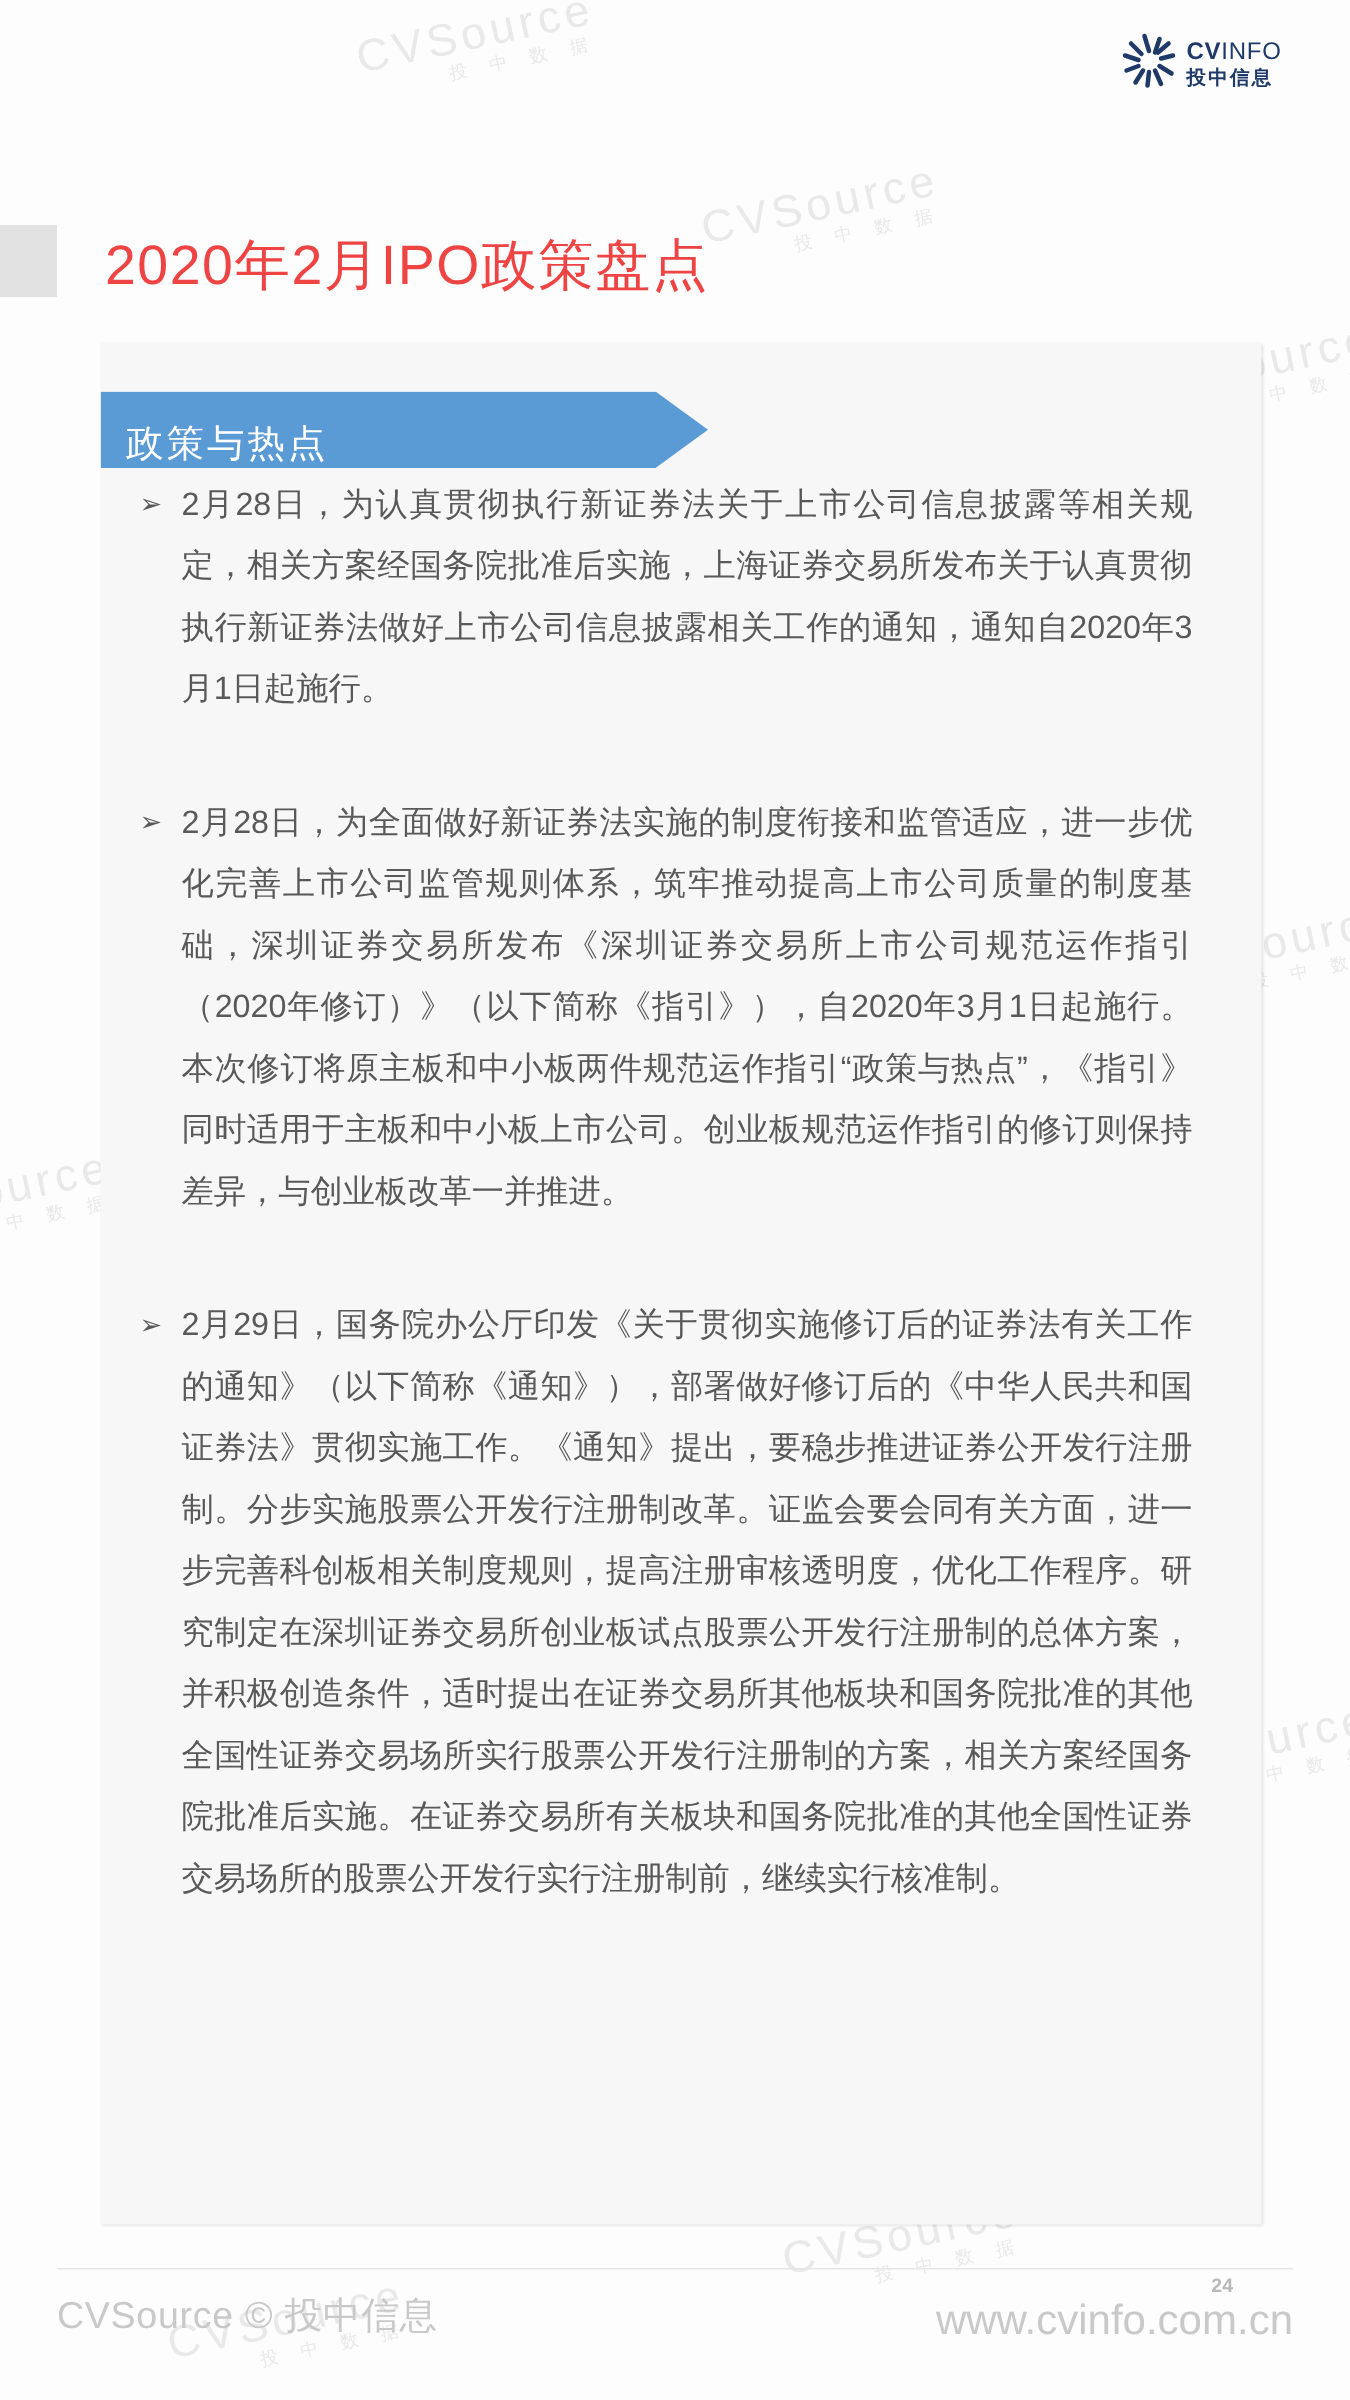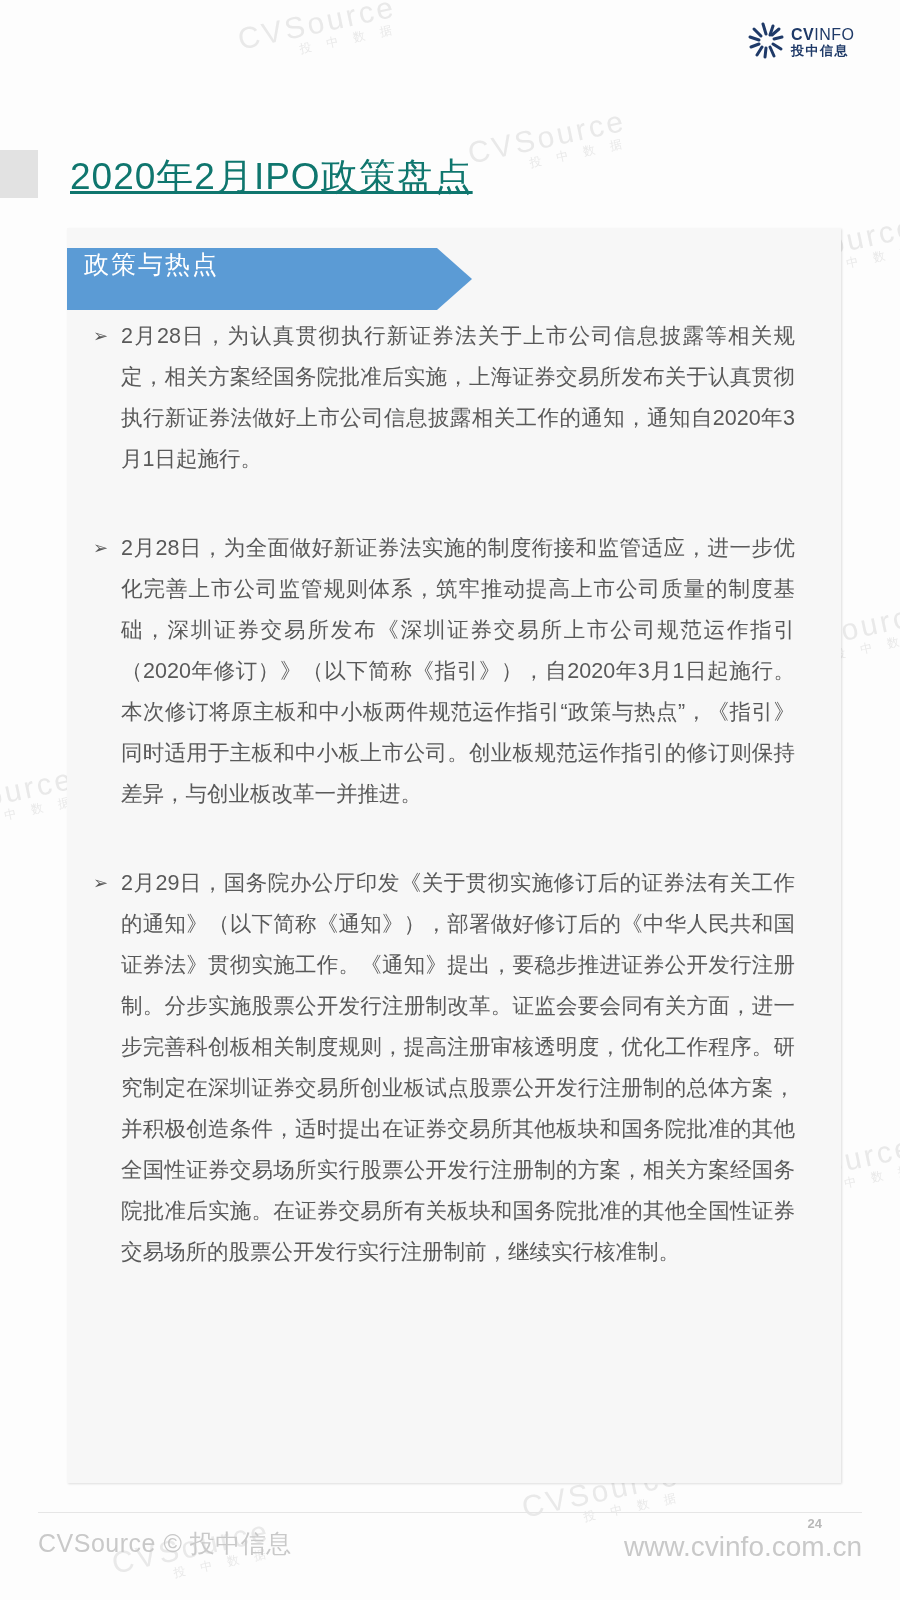--- a/index.html
+++ b/index.html
@@ -29,34 +29,34 @@
   .logo-text{display:flex;flex-direction:column;line-height:1.1;}
   .logo-en{font-size:16px;color:var(--navy,#1f3a68);letter-spacing:.5px;}
   .logo-en b{font-weight:bold;}
   .logo-cn{font-size:13px;font-weight:bold;color:var(--navy,#1f3a68);letter-spacing:1.5px;margin-top:1px;}
   .accent-square{
     position:absolute;left:0;top:150px;width:38px;height:48px;
     background:#e2e2e2;z-index:1;
   }
   .page-title{
     position:absolute;left:70px;top:152px;z-index:2;
-    font-size:37px;color:#0f766e;letter-spacing:1px;text-decoration:underline;
+    font-size:37px;color:#ef4444;letter-spacing:1px;
   }
   
   .card{
     position:absolute;left:67px;top:228px;width:774px;height:1255px;
     background:#f7f7f7;
     box-shadow:1px 1px 2px rgba(0,0,0,.12);
     z-index:1;
   }
   .ribbon{
-    position:absolute;left:0;top:20px;width:405px;height:62px;
+    position:absolute;left:0;top:33px;width:405px;height:51px;
     background:var(--accent,#5b9bd5);
     clip-path:polygon(0 0,370px 0,405px 50%,370px 100%,0 100%);
-    display:flex;align-items:flex-start;
+    display:flex;align-items:flex-end;
   }
   .ribbon-label{
     color:#ffffff;font-size:25px;letter-spacing:2px;padding-left:17px;
   }
   .bullets{
     position:absolute;left:26px;top:88px;width:702px;
     list-style:none;margin:0;padding:0;
   }
   .bullet{
     display:flex;

